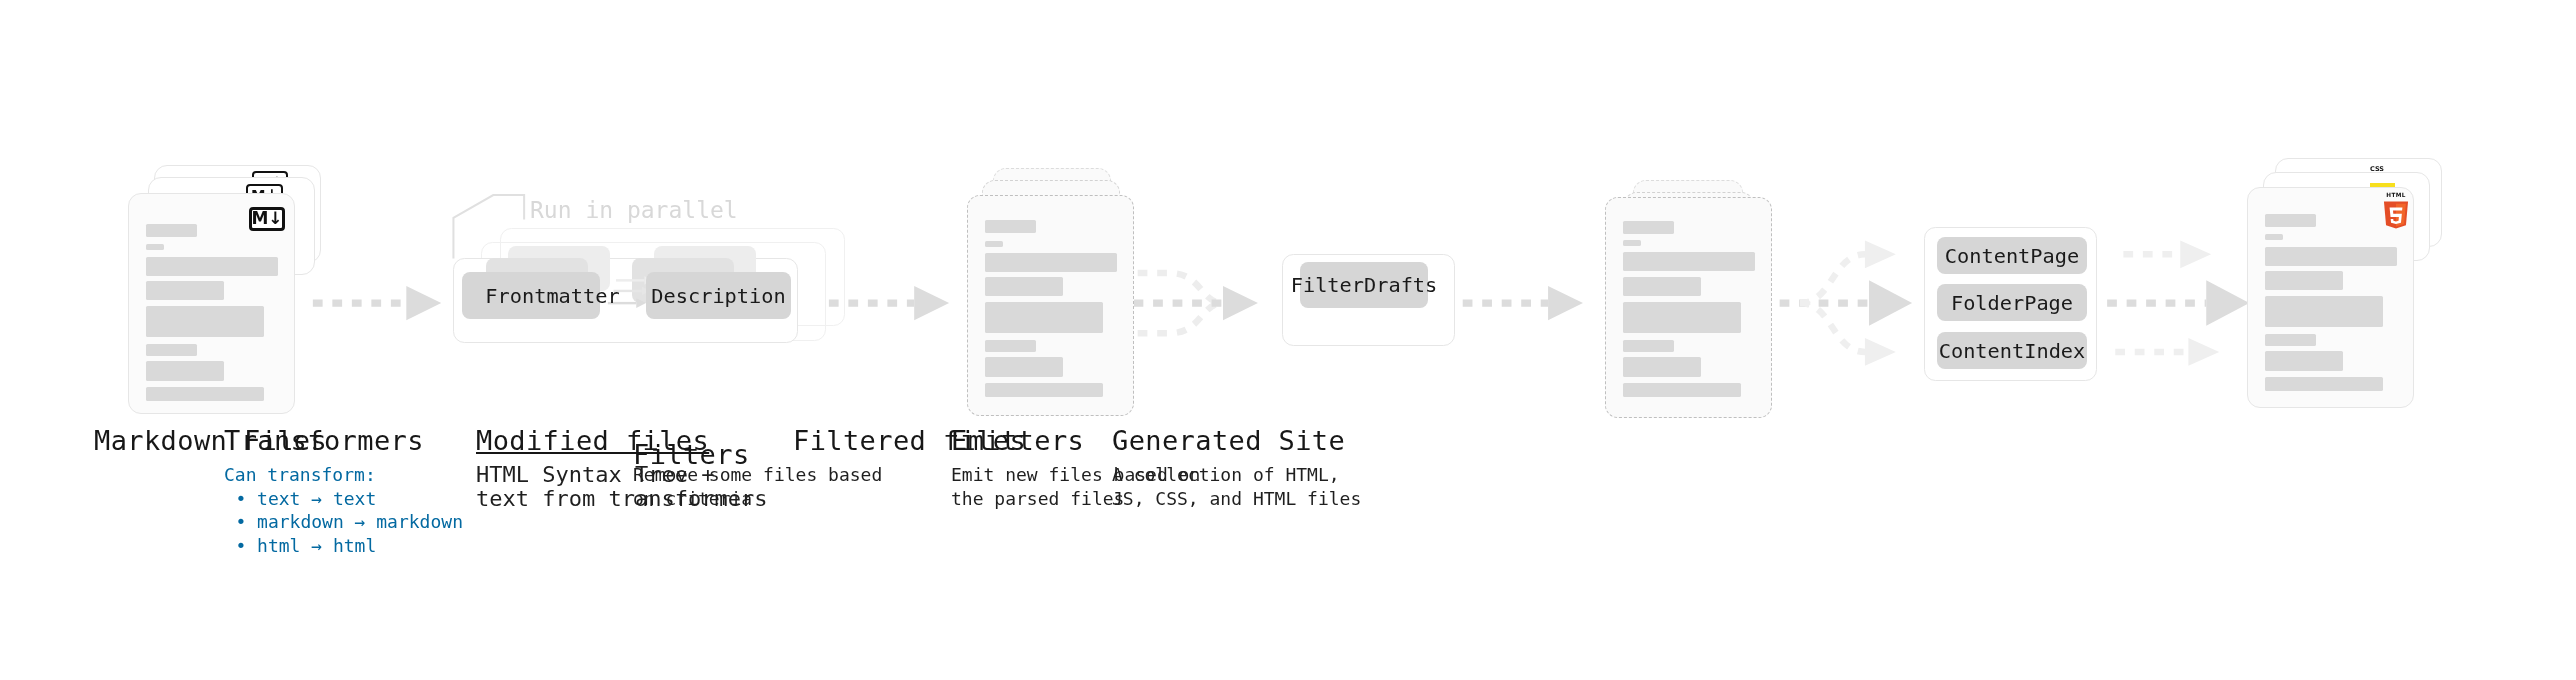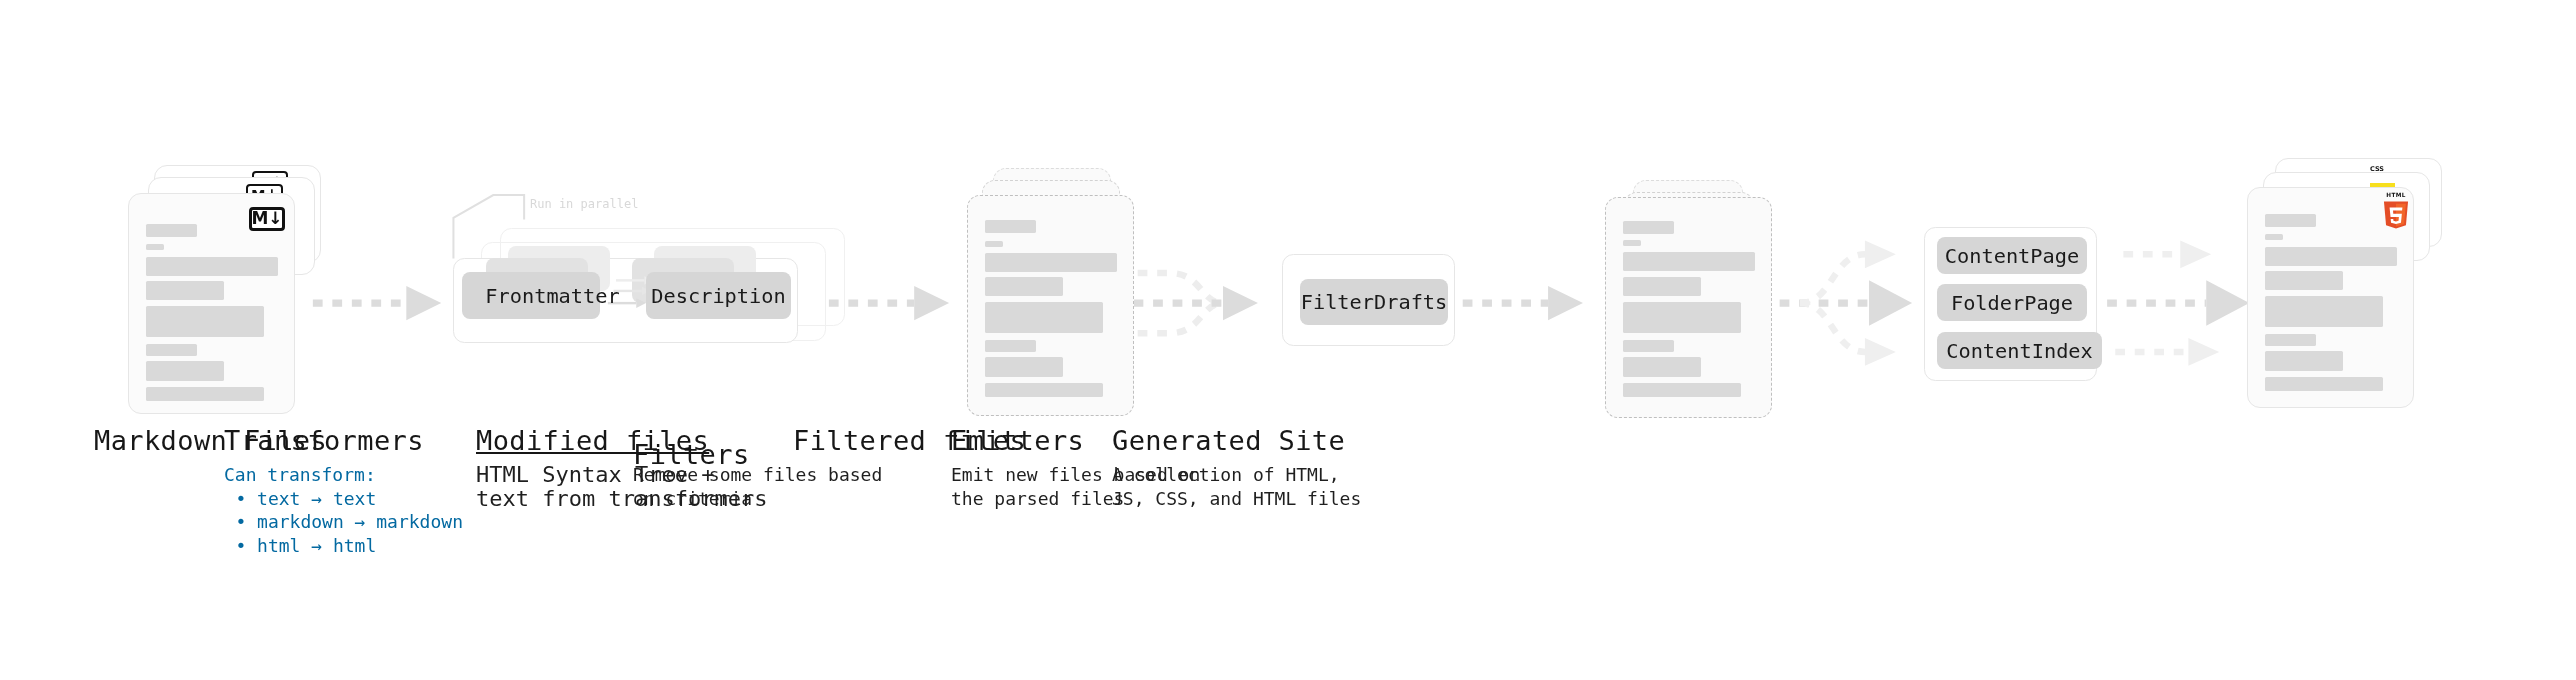--- a/index.html
+++ b/index.html
@@ -21,21 +21,21 @@
   .stage-title {
     position: absolute;
     font-size: 27px;
     font-weight: 400;
     color: #171717;
     letter-spacing: 0.4px;
     white-space: nowrap;
   }
   .parallel-label {
     position: absolute;
-    font-size: 12px;
+    font-size: 23px;
     color: #d8d8d8;
     white-space: nowrap;
   }
 
   
   .doc-stack { position: absolute; }
   .doc-card {
     position: absolute;
     background: #fbfbfb;
     border: 1.6px solid #e6e6e6;
@@ -247,21 +247,21 @@
   </div>
 
   <div class="stage-title" style="left:476px; top:425px; left:476px;text-decoration:underline;">Modified files</div>
 
   <div style="position:absolute; left:476px; top:463px; font-size:22px; line-height:24.4px; color:#1f1f1f;">
     <div>HTML Syntax Tree +</div>
     <div>text from transformers</div>
   </div>
 
   <div class="group-box" style="left:1282px; top:254px; width:173px; height:92px;"></div>
-  <div class="pill" style="left:1300px; top:279px; width:148px; height:46px;">FilterDrafts</div>
+  <div class="pill" style="left:1300px; top:262px; width:128px; height:46px;">FilterDrafts</div>
 
   <div class="stage-title" style="left:633px; top:439px; left:633px;">Filters</div>
 
   <div style="position:absolute; left:633px; top:463px; font-size:18px; line-height:24.4px; color:#1f1f1f;">
     <div>Remove some files based</div>
     <div>on criteria</div>
   </div>
 
   <div class="doc-stack">
     <div class="doc-card dashed" style="left:1633px; top:180px; width:110px; height:65px; border-color:#dcdcdc;"></div>
@@ -278,21 +278,21 @@
         <div class="skel" style="left:17px; top:185px; width:118px; height:14px;"></div>
       </div>
     </div>
   </div>
 
   <div class="stage-title" style="left:793px; top:425px; left:793px;">Filtered files</div>
 
   <div class="group-box" style="left:1924px; top:227px; width:173px; height:154px;"></div>
   <div class="pill" style="left:1937px; top:237px; width:150px; height:37px;">ContentPage</div>
   <div class="pill" style="left:1937px; top:284px; width:150px; height:37px;">FolderPage</div>
-  <div class="pill" style="left:1937px; top:332px; width:165px; height:37px;">ContentIndex</div>
+  <div class="pill" style="left:1937px; top:332px; width:150px; height:37px;">ContentIndex</div>
 
   <div class="stage-title" style="left:951px; top:425px; left:951px;">Emitters</div>
 
   <div style="position:absolute; left:951px; top:463px; font-size:18px; line-height:24.4px; color:#1f1f1f;">
     <div>Emit new files based on</div>
     <div>the parsed files</div>
   </div>
 
   <div class="doc-stack">
 

